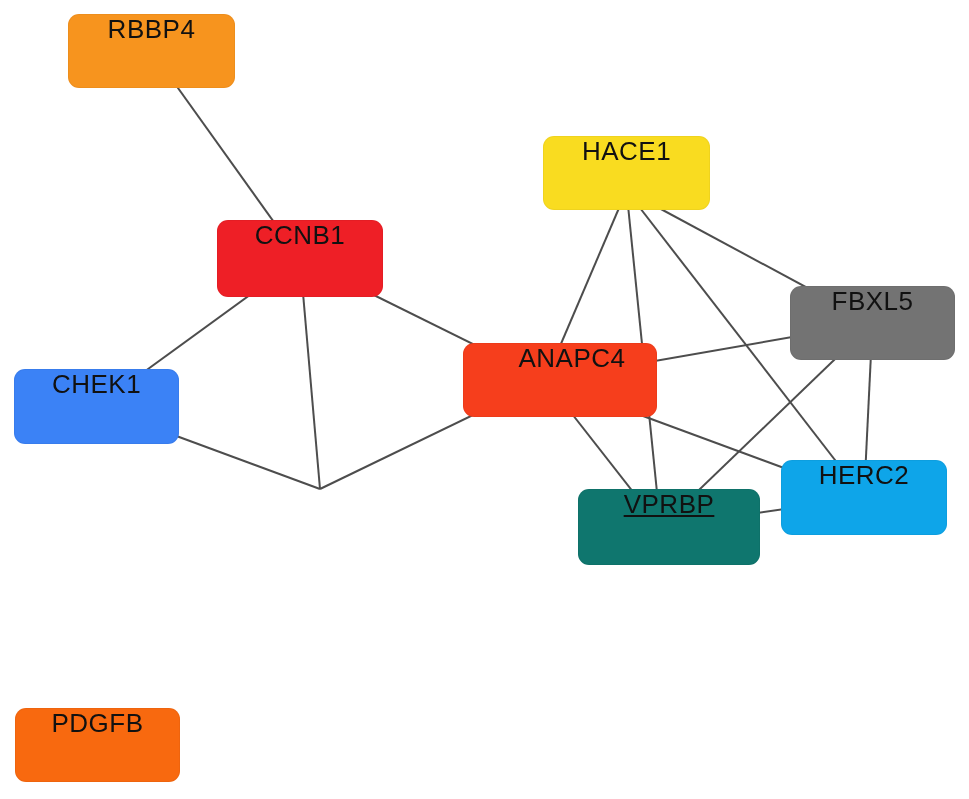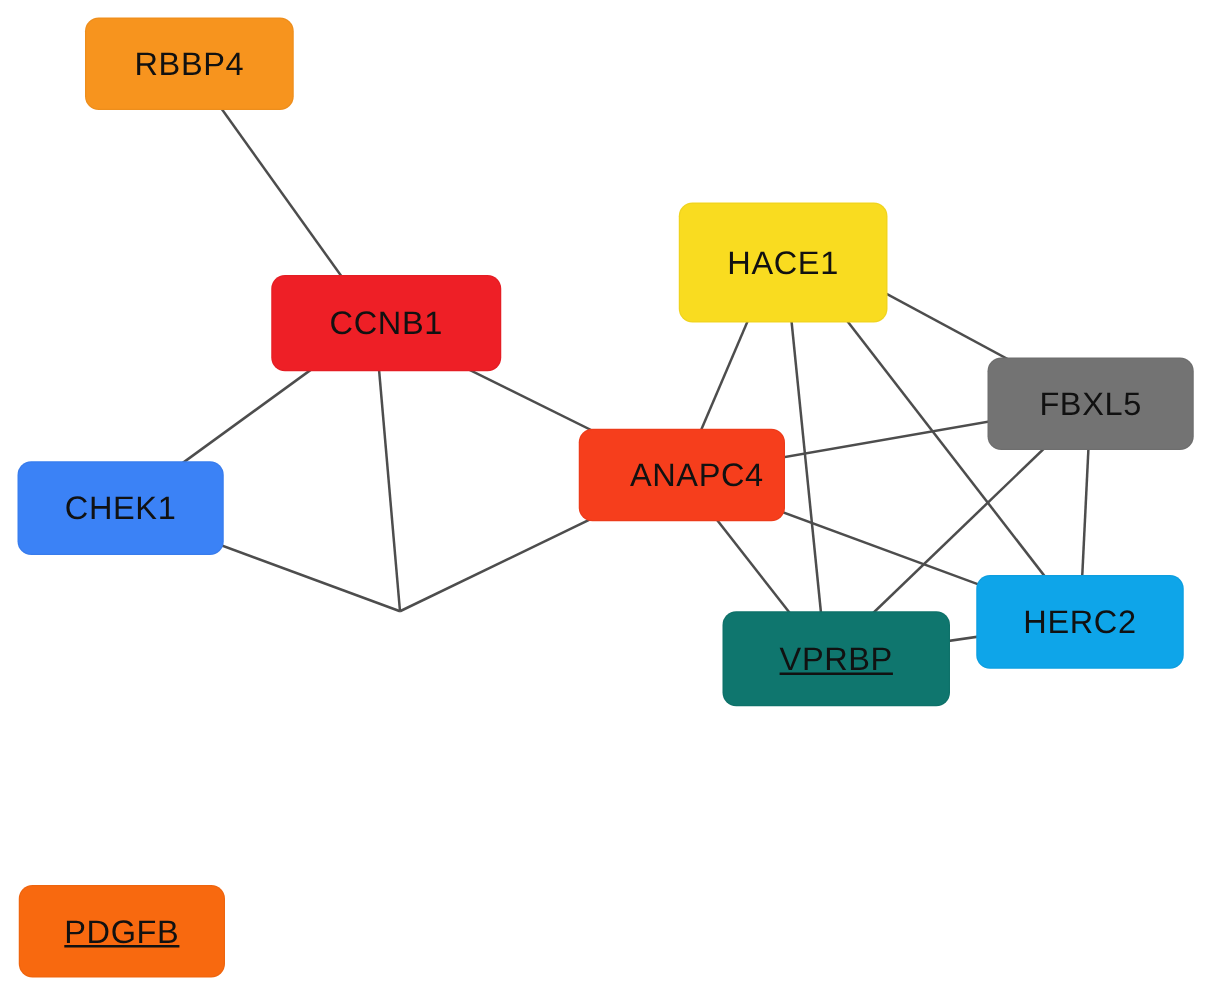--- a/index.html
+++ b/index.html
@@ -20,21 +20,21 @@
     left: 0;
     top: 0;
     width: 969px;
     height: 799px;
   }
   .node {
     position: absolute;
     box-sizing: border-box;
     border-radius: 11px;
     display: flex;
-    align-items: center;
+    align-items: flex-start;
     justify-content: center;
     color: #111111;
     font-size: 26px;
     letter-spacing: 0.5px;
     font-weight: 400;
     user-select: none;
     box-shadow: 0 0 0 1px rgba(0,0,0,0.04) inset;
   }
 </style>
 </head>
@@ -56,37 +56,37 @@
       <line x1="626.5" y1="190.5" x2="660.5" y2="527" stroke="#4d4d4d" stroke-width="2"></line>
       <line x1="626.5" y1="190.5" x2="864" y2="497.5" stroke="#4d4d4d" stroke-width="2"></line>
       <line x1="872.5" y1="323" x2="660.5" y2="527" stroke="#4d4d4d" stroke-width="2"></line>
       <line x1="872.5" y1="323" x2="864" y2="497.5" stroke="#4d4d4d" stroke-width="2"></line>
       <line x1="660.5" y1="527" x2="864" y2="497.5" stroke="#4d4d4d" stroke-width="2"></line>
     </svg>
 
 <div class="node" style="left: 68px; top: 14px; width: 167px; height: 74px; background: rgb(247, 148, 30); color: rgb(17, 17, 17);">
       <span>RBBP4</span>
     </div>
-    <div class="node" style="left: 217px; top: 220px; width: 184px; height: 77px; background: rgb(238, 31, 38); color: rgb(17, 17, 17);">
+    <div class="node" style="left: 217px; top: 220px; width: 166px; height: 77px; background: rgb(238, 31, 38); color: rgb(17, 17, 17);">
       <span>CCNB1</span>
     </div>
-    <div class="node" style="left: 543px; top: 162px; width: 167px; height: 96px; background: rgb(249, 220, 32); color: rgb(17, 17, 17);">
+    <div class="node" style="left: 543px; top: 136px; width: 167px; height: 74px; background: rgb(249, 220, 32); color: rgb(17, 17, 17);">
       <span>HACE1</span>
     </div>
     <div class="node" style="left: 790px; top: 286px; width: 165px; height: 74px; background: #737373; color: rgb(17, 17, 17);">
       <span>FBXL5</span>
     </div>
     <div class="node" style="left: 14px; top: 369px; width: 165px; height: 75px; background: #3b82f6; color: rgb(17, 17, 17);">
       <span>CHEK1</span>
     </div>
-    <div class="node" style="left: 463px; top: 343px; width: 165px; height: 74px; background: rgb(246, 62, 28); color: rgb(17, 17, 17); padding-left: 24px;">
+    <div class="node" style="left: 463px; top: 343px; width: 194px; height: 74px; background: rgb(246, 62, 28); color: rgb(17, 17, 17); padding-left: 24px;">
       <span>ANAPC4</span>
     </div>
     <div class="node" style="left: 578px; top: 489px; width: 182px; height: 76px; background: #0f766e; color: rgb(17, 17, 17); text-decoration: underline;">
       <span>VPRBP</span>
     </div>
     <div class="node" style="left: 781px; top: 460px; width: 166px; height: 75px; background: #0ea5e9; color: rgb(17, 17, 17);">
       <span>HERC2</span>
     </div>
-    <div class="node" style="left: 15px; top: 708px; width: 165px; height: 74px; background: rgb(248, 105, 15); color: rgb(17, 17, 17); text-decoration: underline;">
+    <div class="node" style="left: 15px; top: 708px; width: 165px; height: 74px; background: rgb(248, 105, 15); color: rgb(17, 17, 17);">
       <span>PDGFB</span>
     </div>
   </div>
 
 </body></html>

